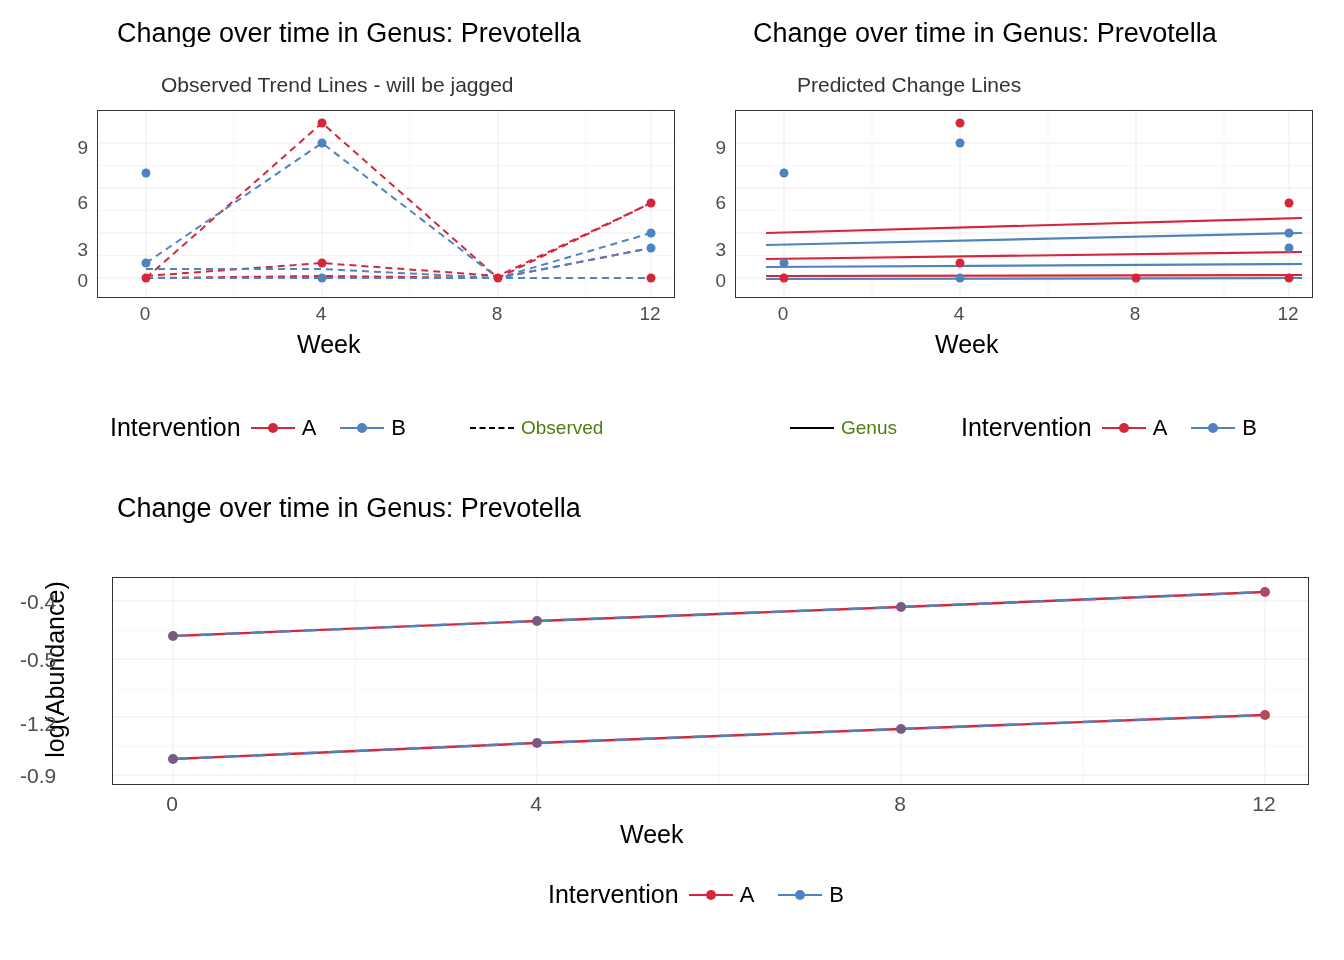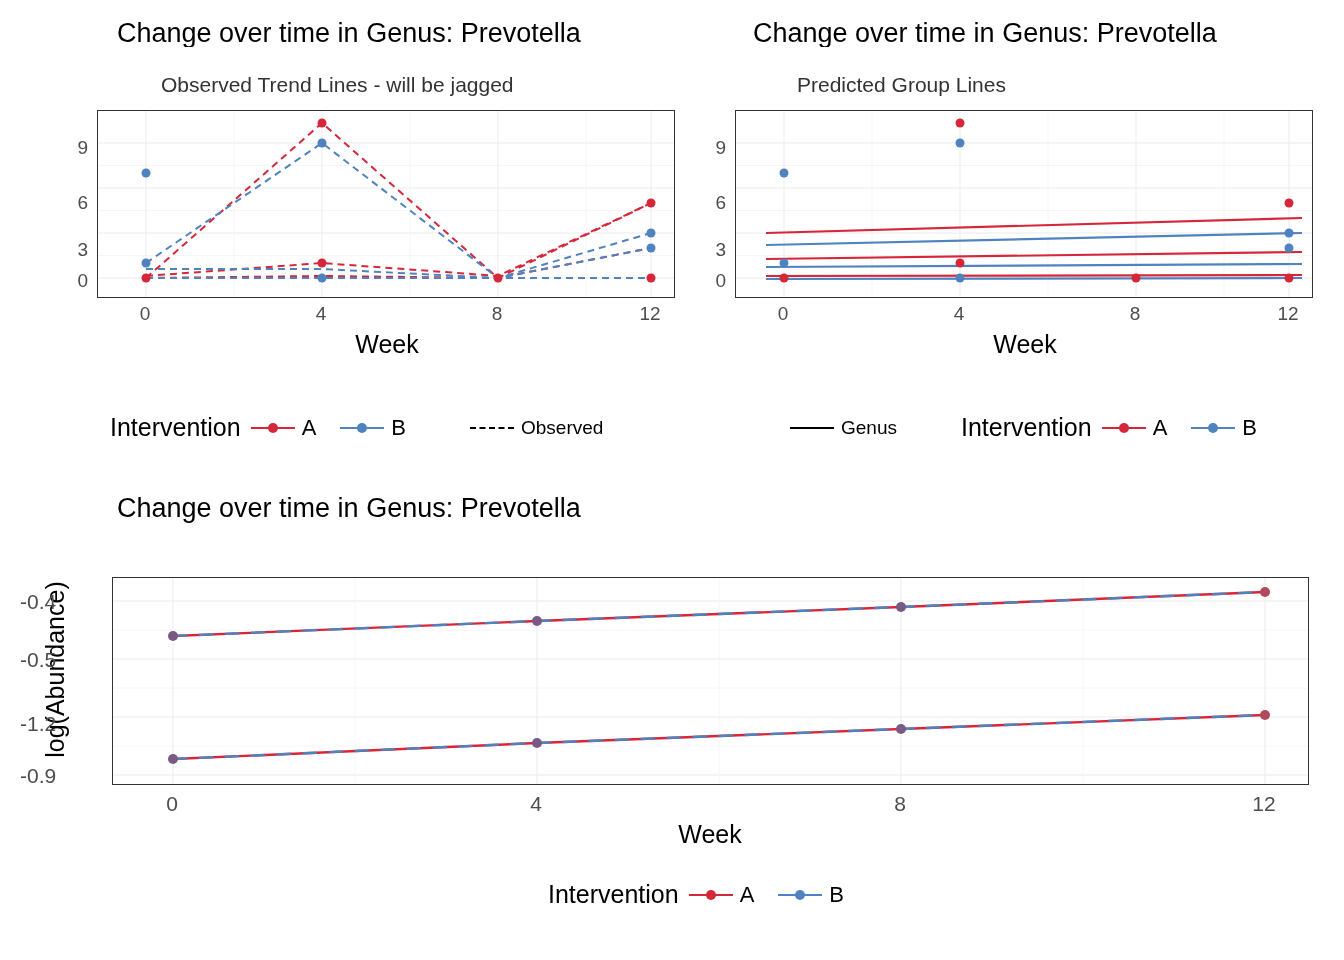--- a/index.html
+++ b/index.html
@@ -39,21 +39,20 @@
   }
   .plot-svg {
     position: absolute;
     left: 0;
     top: 0;
   }
   .axis-label {
     position: absolute;
     font-size: 25px;
     color: #000;
-    text-align: center;
   }
   .ytick {
     position: absolute;
     font-size: 19px;
     color: #4d4d4d;
     text-align: right;
     white-space: nowrap;
   }
   .xtick {
     position: absolute;
@@ -100,21 +99,21 @@
     align-items: center;
     gap: 7px;
   }
   .legend-label {
     font-size: 22px;
     color: #000;
     white-space: nowrap;
   }
   .legend-label-sm {
     font-size: 19px;
-    color: #000000;
+    color: #4d7c0f;
     white-space: nowrap;
   }
   .key-line {
     width: 44px;
     height: 18px;
     position: relative;
     display: inline-block;
   }
   .key-line .seg {
     position: absolute;
@@ -236,21 +235,21 @@
   <span class="legend-item" style="margin-left:54px;">
     <span class="key-line">
       <span class="dash-seg"></span>
     </span>
     <span class="legend-label-sm">Observed</span>
   </span>
 </div>
 
 <div class="panel" style="left:640px;top:0;width:704px;height:460px;">
   <div class="panel-title" style="position:absolute;left:113px;top:20px;width:600px;overflow:hidden;">Change over time in Genus: Prevotella</div>
-  <div class="panel-subtitle" style="position:absolute;left:113px;top:74px;">Predicted Group Lines</div>
+  <div class="panel-subtitle" style="position:absolute;left:113px;top:74px;">Predicted Change Lines</div>
 
   <div class="ytick" style="left:16px;top:137px;width:70px;">9</div>
   <div class="ytick" style="left:16px;top:192px;width:70px;">6</div>
   <div class="ytick" style="left:16px;top:239px;width:70px;">3</div>
   <div class="ytick" style="left:16px;top:270px;width:70px;">0</div>
 
   <div class="plot-area" style="left:95px;top:110px;width:578px;height:188px;">
     <svg class="plot-svg" width="576" height="186" viewBox="0 0 576 186">
       <g stroke="#ebebeb" stroke-width="1">
         <line x1="0" y1="167" x2="576" y2="167"></line>

